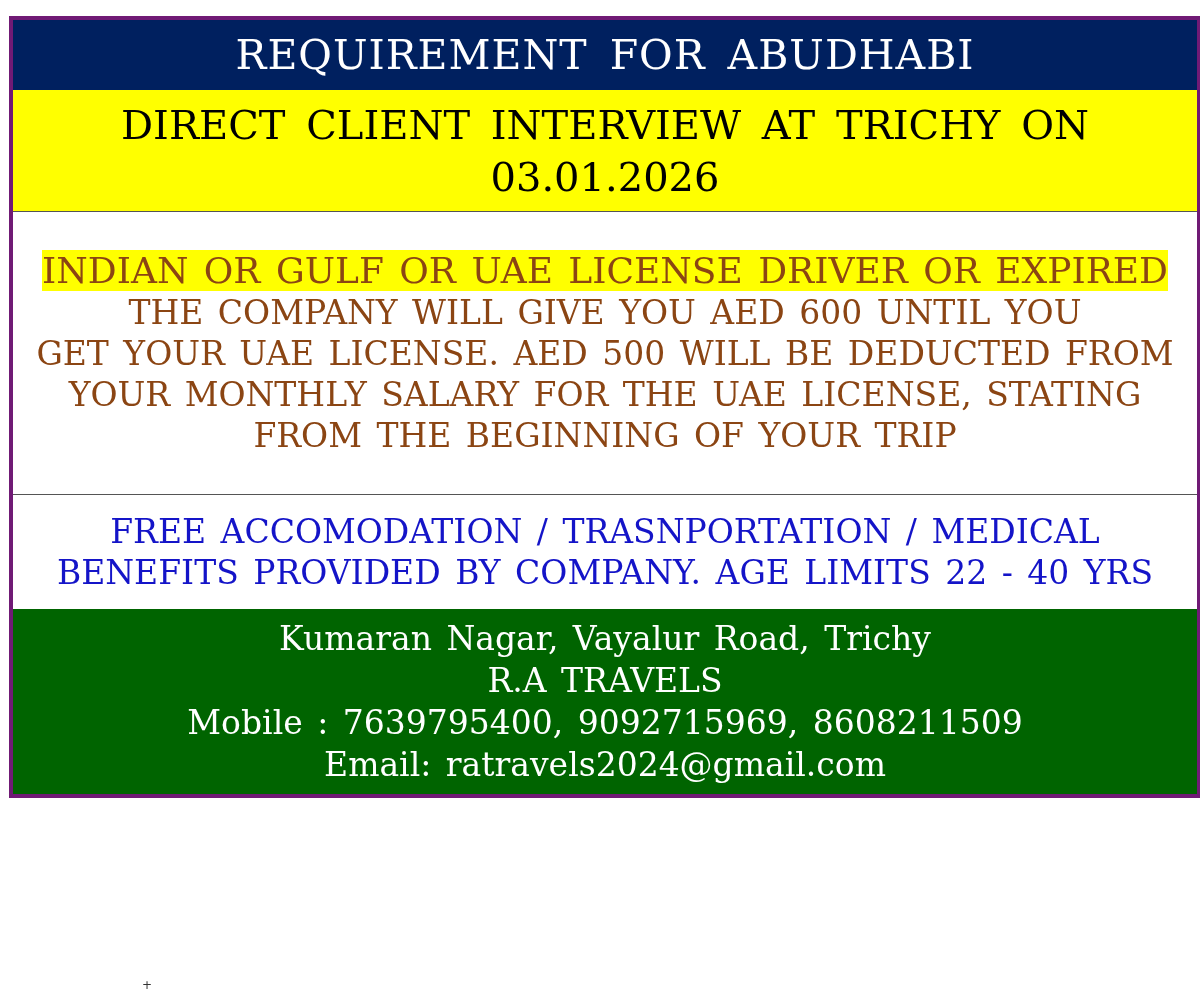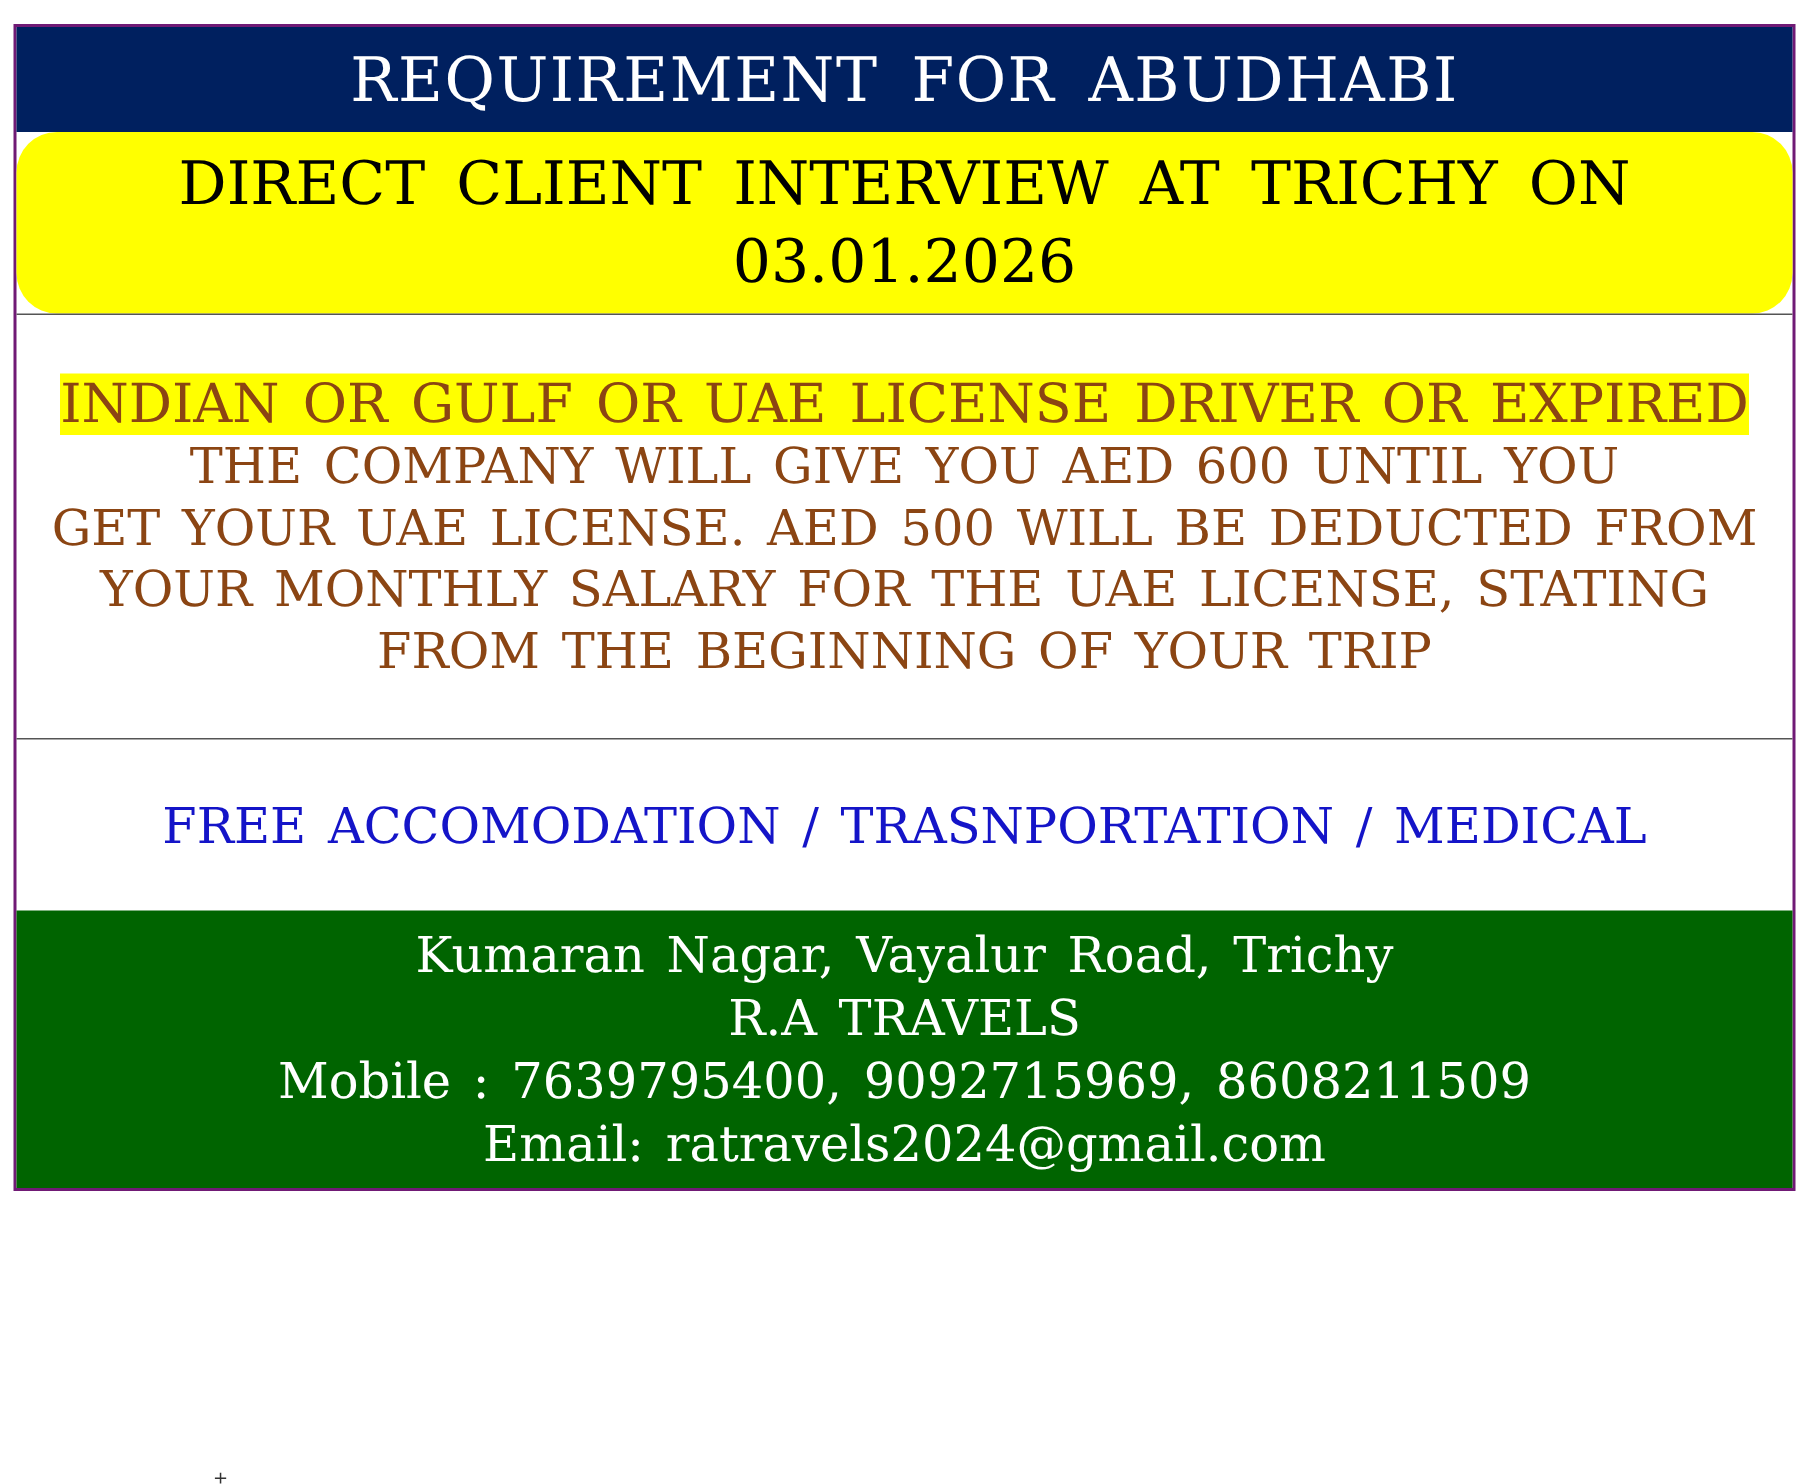--- a/index.html
+++ b/index.html
@@ -1,19 +1,19 @@
 <!DOCTYPE html>
 <html><head>
 <meta charset="utf-8">
 <style>
   html, body { margin: 0; padding: 0; background: #ffffff; }
   body { width: 1200px; height: 989px; position: relative; overflow: hidden; font-family: "DejaVu Serif", "Liberation Serif", serif; }
-  .sheet { position: absolute; left: 9px; top: 16px; width: 1184px; border: 2px solid #701a75; }
+  .sheet { position: absolute; left: 9px; top: 16px; width: 1184px; border: 4px solid #701a75; }
   .title-bar { background: #00205f; color: #ffffff; height: 70px; display: flex; align-items: center; justify-content: center; font-size: 41px; letter-spacing: 1px; word-spacing: 8px; }
-  .interview-bar { background: #ffff00; color: #000000; height: 121px; display: flex; flex-direction: column; align-items: center; justify-content: center; font-size: 40px; line-height: 52px; word-spacing: 8px; border-radius: 27px; }
+  .interview-bar { background: #ffff00; color: #000000; height: 121px; display: flex; flex-direction: column; align-items: center; justify-content: center; font-size: 40px; line-height: 52px; word-spacing: 8px; }
   table { border-collapse: collapse; width: 100%; }
   td { border: 1px solid #555; text-align: center; }
   .th td { color: #ee0000; font-size: 30px; height: 64px; }
   .row td { font-size: 38px; height: 126px; color: #000; }
   .salary { line-height: 50px; }
   .note { height: 282px; border-top: 1px solid #555; display: flex; flex-direction: column; align-items: center; justify-content: center; color: #8b4513; font-size: 33px; line-height: 41px; word-spacing: 4px; }
   .note .hl { background: #ffff00; }
   .note .big { font-size: 36px; }
   .benefits { height: 114px; border-top: 1px solid #555; display: flex; flex-direction: column; align-items: center; justify-content: center; color: #1414c8; font-size: 33px; line-height: 41px; word-spacing: 4px; }
   .footer { background: #006400; color: #ffffff; height: 185px; display: flex; flex-direction: column; align-items: center; justify-content: center; font-size: 33px; line-height: 42px; word-spacing: 4px; }
@@ -32,20 +32,21 @@
   </div>
   <div class="note">
     <div><span class="hl big">INDIAN  OR GULF OR UAE LICENSE DRIVER  OR EXPIRED</span></div>
     <div>THE  COMPANY  WILL  GIVE YOU AED 600  UNTIL YOU</div>
     <div>GET YOUR UAE LICENSE. AED 500  WILL BE DEDUCTED FROM</div>
     <div>YOUR MONTHLY  SALARY   FOR THE UAE LICENSE, STATING</div>
     <div>FROM  THE  BEGINNING  OF YOUR TRIP</div>
   </div>
   <div class="benefits">
     <div>FREE ACCOMODATION  / TRASNPORTATION   / MEDICAL</div>
+    <div>BENEFITS  PROVIDED BY COMPANY.  AGE LIMITS  22 - 40 YRS</div>
   </div>
   <div class="footer">
     <div>Kumaran  Nagar,  Vayalur  Road,  Trichy</div>
     <div>R.A TRAVELS</div>
     <div>Mobile : 7639795400,  9092715969,  8608211509</div>
     <div>Email:  ratravels2024@gmail.com</div>
   </div>
 </div>
 <div class="plus">+</div>
 

